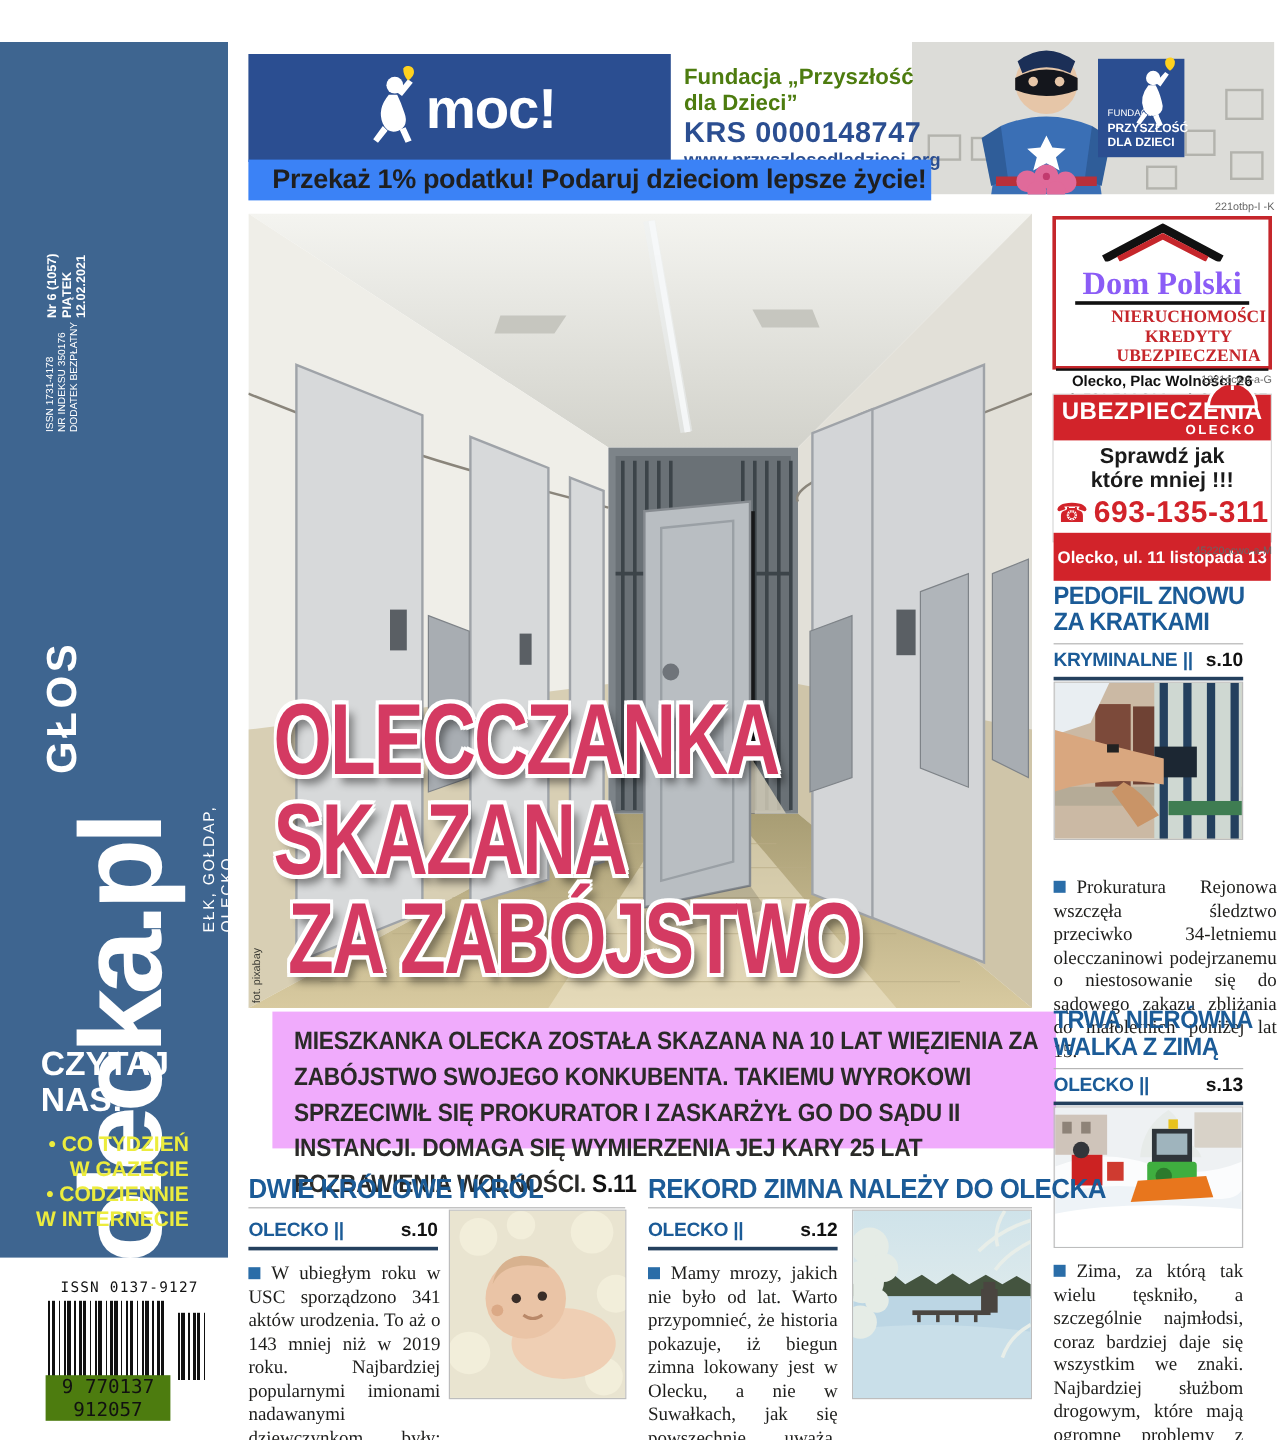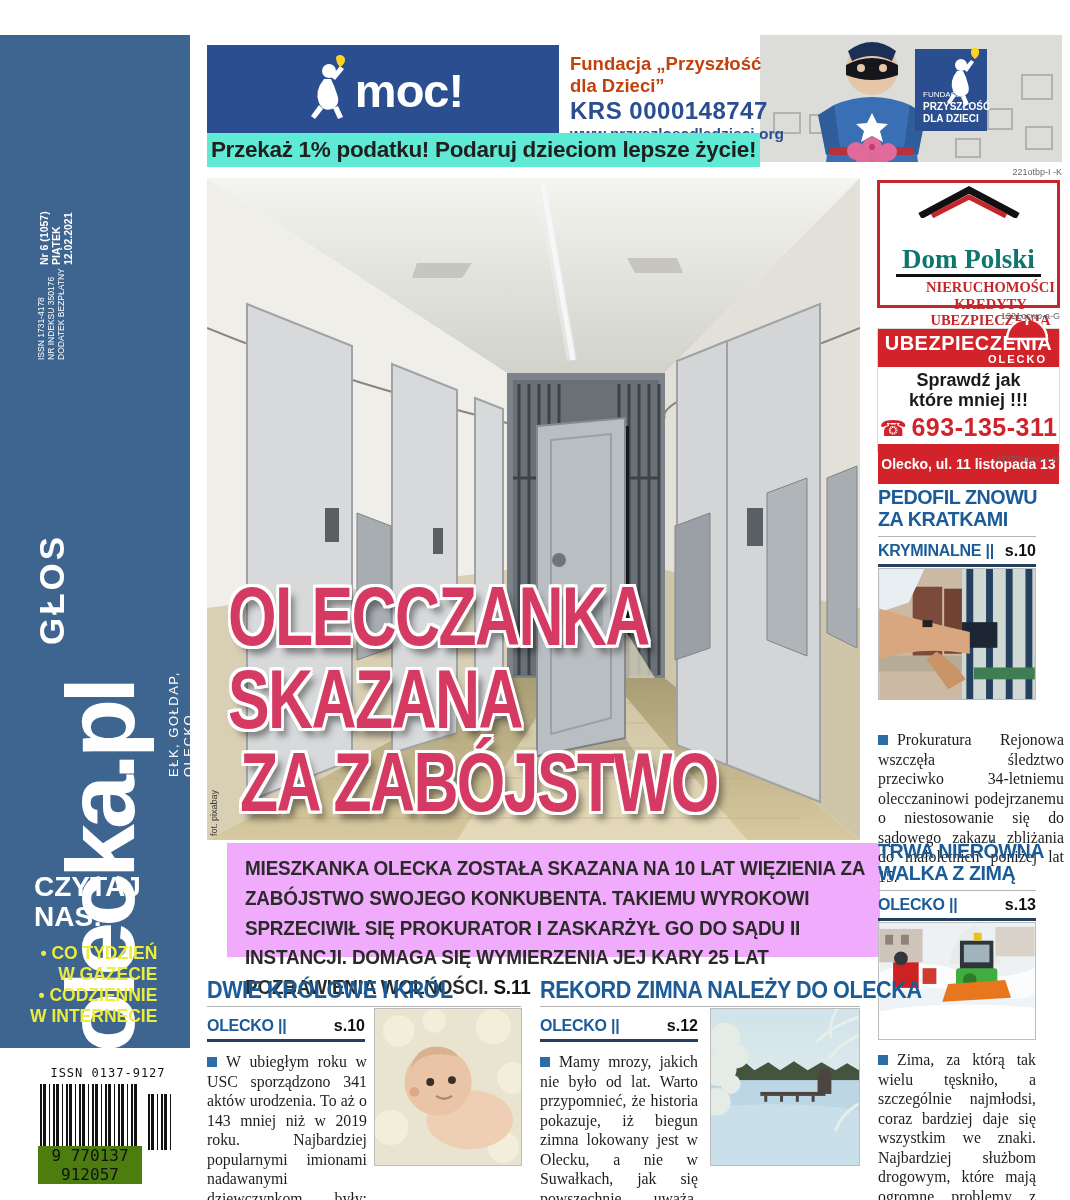--- a/index.html
+++ b/index.html
@@ -20,25 +20,25 @@
 
   
   .bc-issn{font-family:"DejaVu Sans Mono",monospace;font-size:12px;letter-spacing:1px;color:#111;}
   .bc-bars{background:repeating-linear-gradient(90deg,#111 0 2px,#fff 2px 3px,#111 3px 6px,#fff 6px 9px,#111 9px 10px,#fff 10px 13px);}
   .bc-digits{font-family:"DejaVu Sans Mono",monospace;font-size:16px;color:#111;background:#4d7c0f;}
   .bc-06{font-family:"DejaVu Sans Mono",monospace;font-size:10px;color:#111;letter-spacing:2px;}
 
   
   .banner-blue{background:#2b4e91;display:flex;align-items:center;justify-content:center;gap:8px;}
   .banner-word{color:#fff;font-weight:bold;font-size:47px;letter-spacing:-1px;}
-  .banner-org{color:#c2410c;font-weight:bold;font-size:18.5px;}
+  .banner-org{color:#4d7c0f;font-weight:bold;font-size:18.5px;}
   .banner-krs{color:#2b4e91;font-weight:bold;font-size:24px;letter-spacing:.5px;}
   .banner-url{color:#2b4e91;font-weight:bold;font-size:15.5px;}
-  .banner-cta{background:#5eead4;color:#1f1f1f;font-weight:bold;font-size:22.5px;
-              display:flex;align-items:center;justify-content:center;letter-spacing:-.3px;}
+  .banner-cta{background:#3b82f6;color:#1f1f1f;font-weight:bold;font-size:22.5px;
+              display:flex;align-items:center;justify-content:center;letter-spacing:-.3px;padding-left:16px;}
   .tiny-code{font-size:9px;color:#666;}
 
   
   .hl-line{position:absolute;color:#d43a62;font-weight:bold;font-size:78px;line-height:1;
            letter-spacing:-2px;transform:scale(.80,1.08);transform-origin:left bottom;white-space:nowrap;
            text-shadow:3px 0 0 #fff,-3px 0 0 #fff,0 3px 0 #fff,0 -3px 0 #fff,
                        3px 3px 0 #fff,-3px -3px 0 #fff,3px -3px 0 #fff,-3px 3px 0 #fff,
                        7px 7px 8px rgba(0,0,0,.45);}
   .credit{color:#3a3a33;font-size:9px;}
 
@@ -57,22 +57,22 @@
   .kick-label{color:#1b5b97;font-weight:bold;font-size:16px;letter-spacing:-.3px;
               transform:scaleX(.92);transform-origin:left;}
   .kick-page{color:#111;font-weight:bold;font-size:16px;}
   .body-serif{font-family:"Liberation Serif",serif;font-size:15.8px;line-height:1.24;
               color:#1d1d1b;text-align:justify;}
   .sq{display:inline-block;width:10px;height:10px;background:#2a6da8;margin-right:9px;}
   .photo-frame{border:1px solid #bdbdbd;box-sizing:border-box;}
 
   
   #dom-ad{border:3px solid #c5262b;background:#fff;box-sizing:border-box;text-align:center;}
-  .dom-title{font-family:"Liberation Serif",serif;font-weight:bold;font-size:27px;color:#0f766e;
-             border-bottom:3px solid #111;display:inline-block;padding:0 6px 1px;line-height:1;margin-top:24px;}
+  .dom-title{font-family:"Liberation Serif",serif;font-weight:bold;font-size:27px;color:#8b5cf6;
+             border-bottom:3px solid #111;display:inline-block;padding:0 6px 1px;line-height:1;}
   .dom-red{font-family:"Liberation Serif",serif;font-weight:bold;font-size:14.5px;color:#c5262b;line-height:1.14;padding-left:44px;}
   .dom-addr{font-weight:bold;font-size:12.5px;color:#111;line-height:1.25;border-top:2px solid #111;
             display:inline-block;padding-top:2px;}
   #ubz-ad{background:#fff;border:1px solid #d8d8d8;box-sizing:border-box;text-align:center;}
   .ubz-head{background:#d2232a;color:#fff;position:relative;}
   .ubz-title{font-weight:bold;font-size:20px;letter-spacing:.5px;line-height:1;}
   .ubz-sub{font-weight:bold;font-size:11px;letter-spacing:2px;}
   .ubz-line{font-weight:bold;font-size:18px;color:#1a1a1a;line-height:1.1;}
   .ubz-phone{font-weight:bold;font-size:25px;color:#d2232a;letter-spacing:.5px;}
   .ubz-foot{background:#d2232a;color:#fff;font-weight:bold;font-size:14px;

